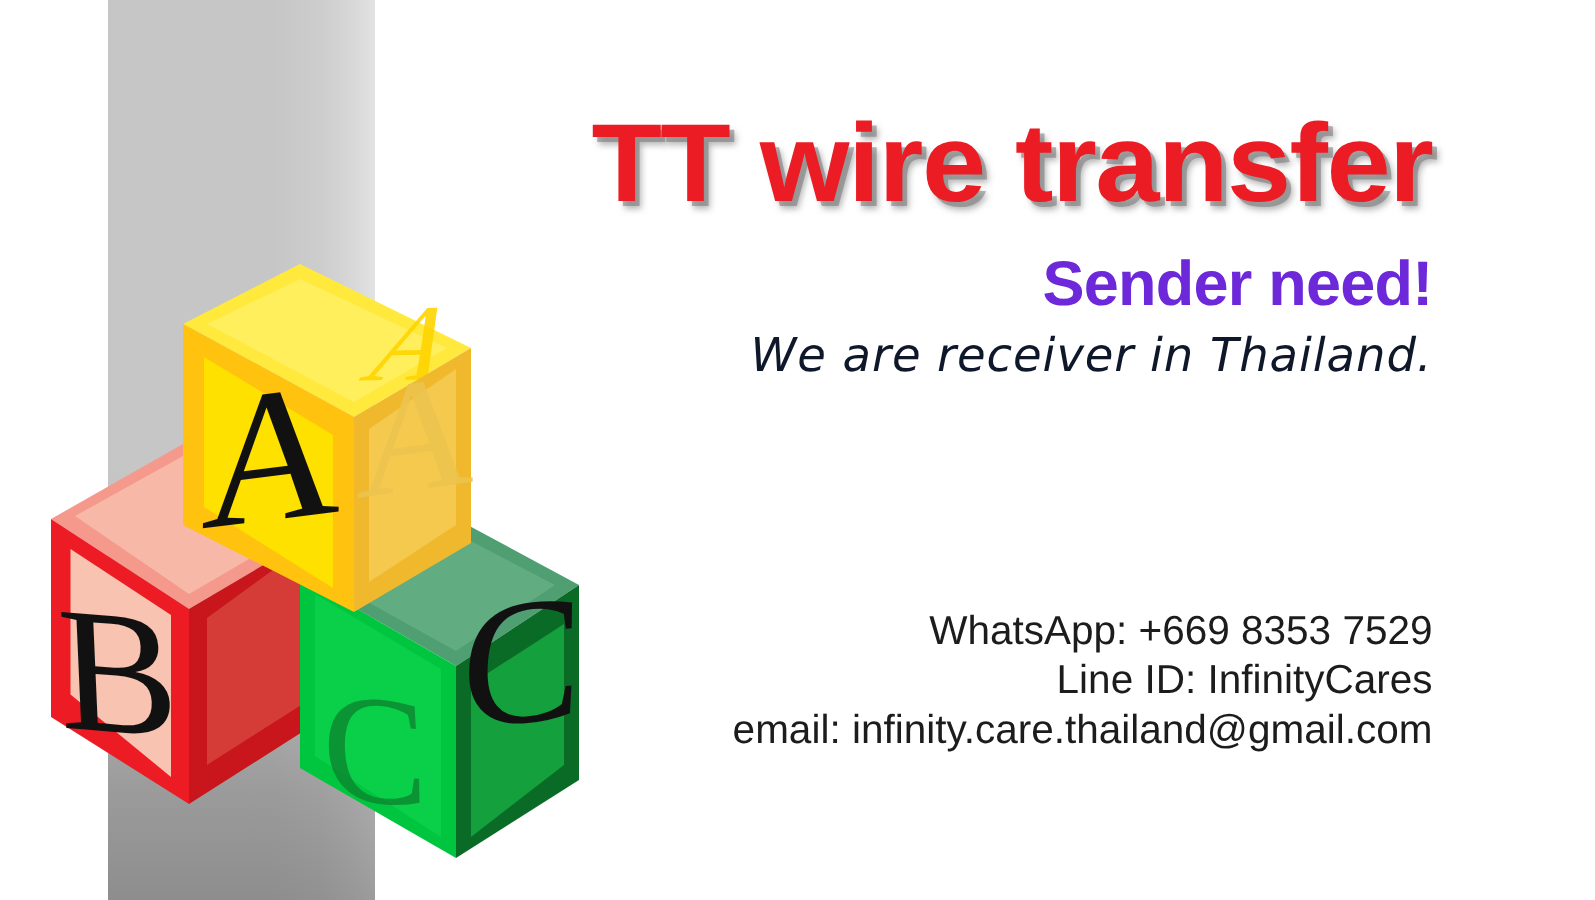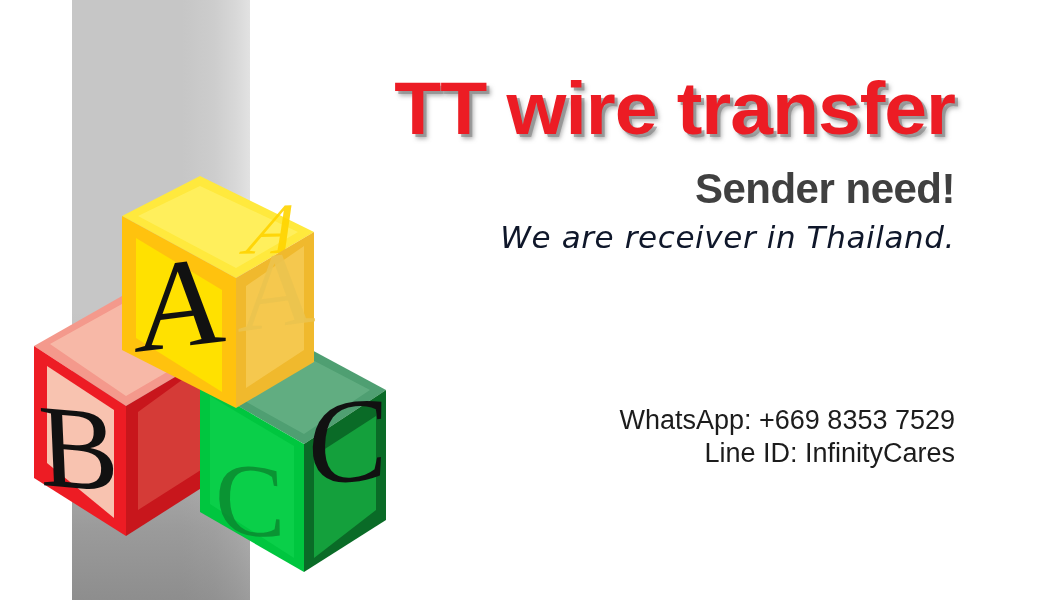--- a/index.html
+++ b/index.html
@@ -81,21 +81,21 @@
 
   .subtitle {
     position: absolute;
     right: 0;
     top: 150px;
     width: 100%;
     font-family: "Liberation Sans", sans-serif;
     font-weight: 700;
     font-size: 42px;
     line-height: 1.1;
-    color: #404040;
+    color: #6d28d9;
     letter-spacing: -0.5px;
     white-space: nowrap;
   }
 
   .tagline {
     position: absolute;
     right: 0;
     top: 203px;
     width: 100%;
     font-family: "DejaVu Sans", sans-serif;
@@ -188,17 +188,18 @@
 
     <div class="title">TT wire transfer</div>
 
     <div class="subtitle">Sender need!</div>
 
     <div class="tagline">We are receiver in Thailand.</div>
 
     <div class="contact">
       <div class="contact-line">WhatsApp: +669 8353 7529</div>
       <div class="contact-line">Line ID: InfinityCares</div>
+      <div class="contact-line">email: infinity.care.thailand@gmail.com</div>
     </div>
 
   </div>
 
 </div>
 
 </body></html>

